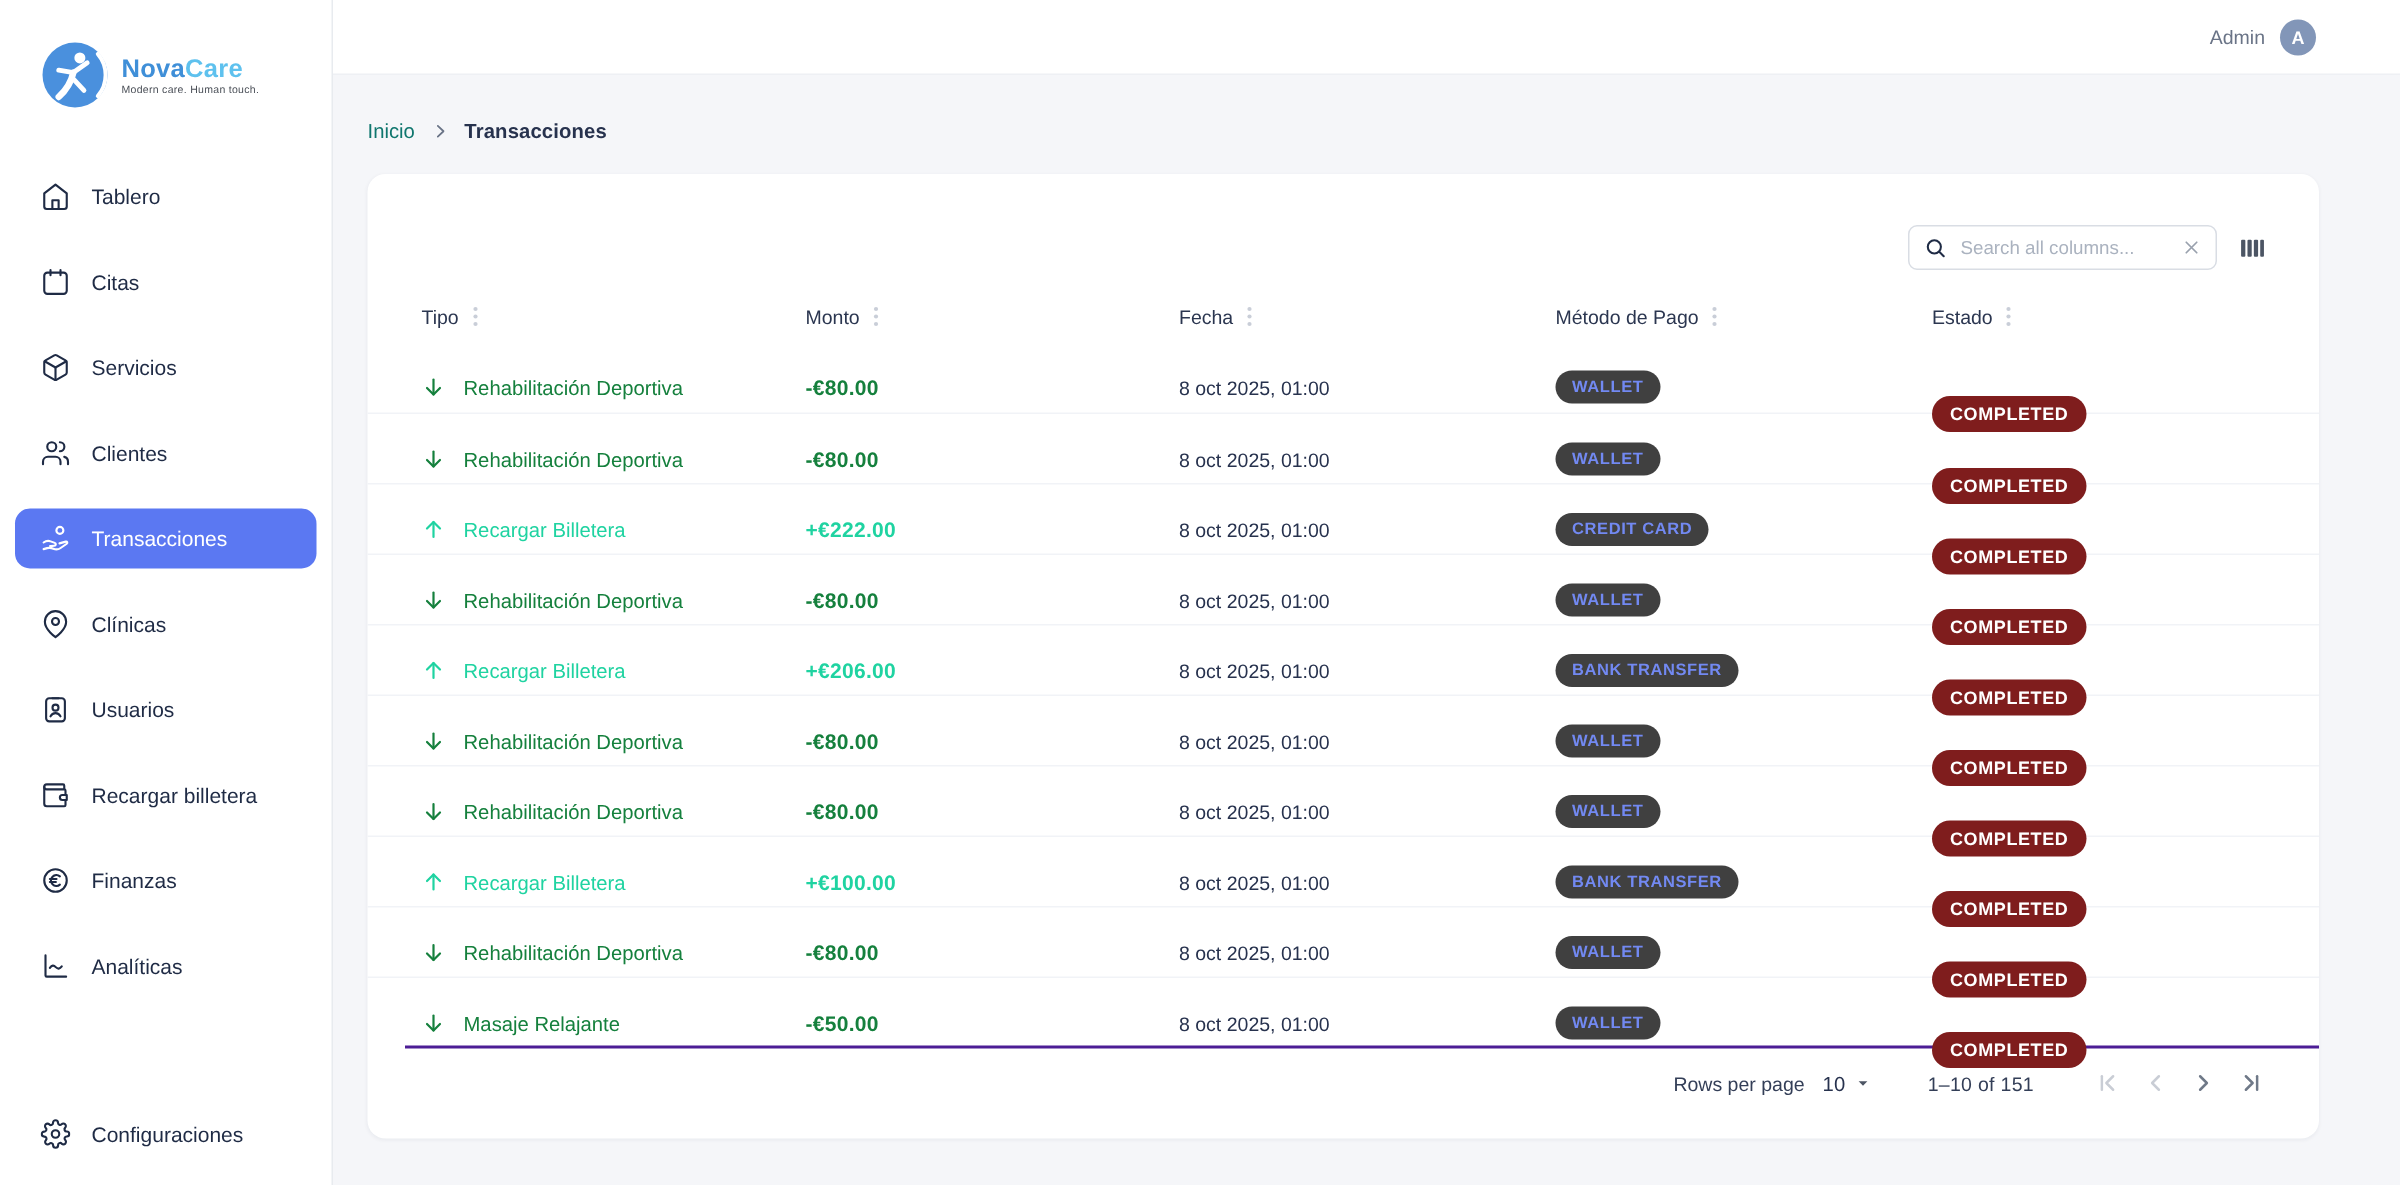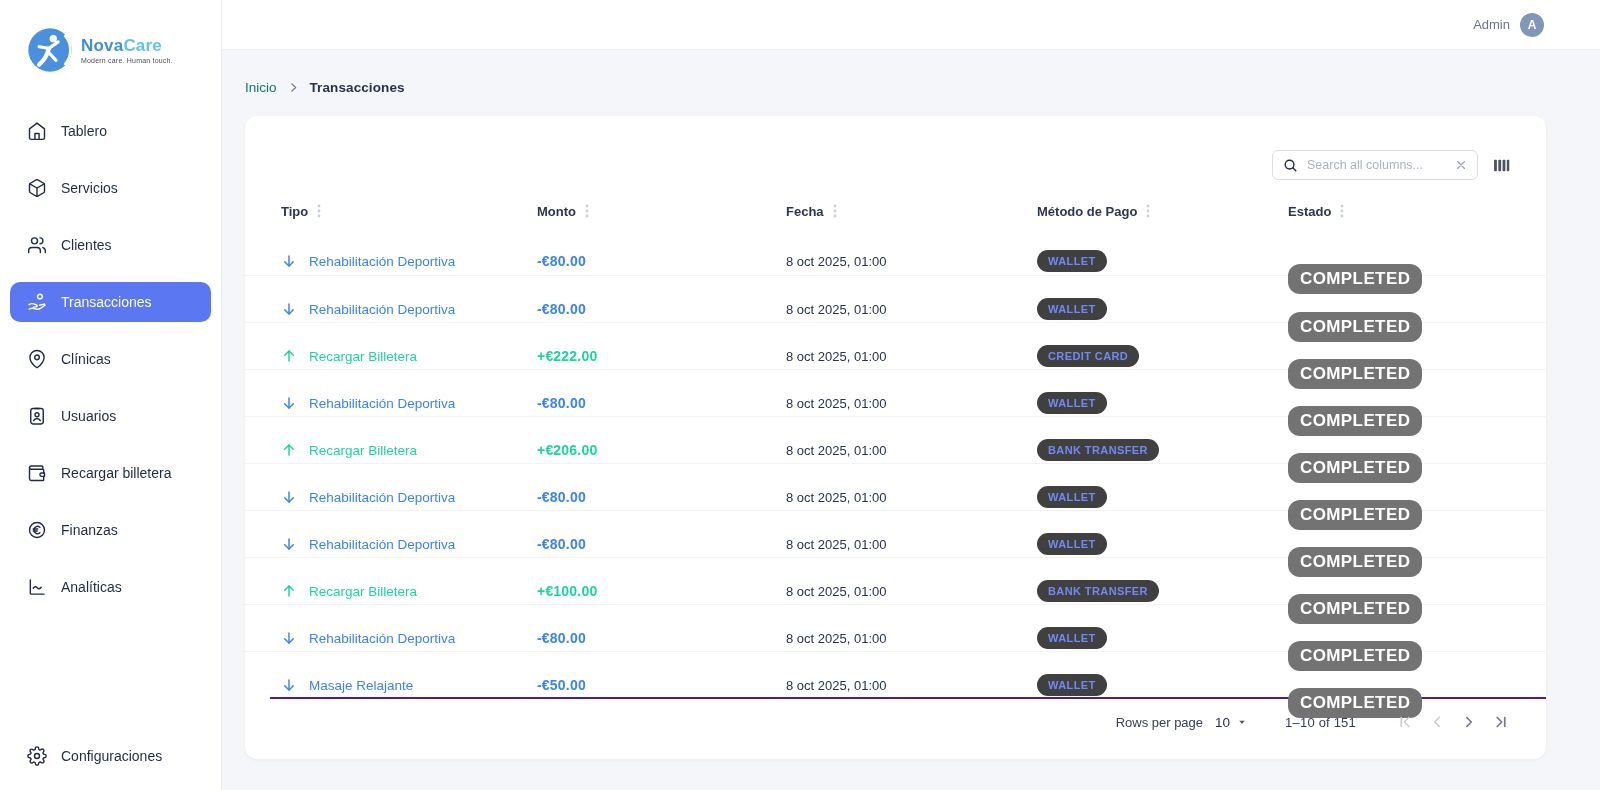--- a/index.html
+++ b/index.html
@@ -67,38 +67,38 @@
   .search-input { border:none; outline:none; flex:1; min-width:0; font-size:12.5px; color:#2b3650; background:transparent; font-family:"Liberation Sans", sans-serif; }
   .search-input::placeholder { color:#aab2bf; }
   .clear-icon { display:flex; color:#99a1ad; cursor:pointer; }
   .columns-icon { display:flex; cursor:pointer; }
 
   .thead, .trow {
     display:grid; grid-template-columns:256px 249px 251px 251px 1fr;
     align-items:center; padding:0 36px;
   }
   .thead { height:34px; }
-  .th { display:flex; align-items:center; gap:9px; font-size:13px; font-weight:bold; color:#2b3650; cursor:pointer; }
+  .th { display:flex; align-items:center; gap:9px; font-size:13px; font-weight:normal; color:#2b3650; cursor:pointer; }
   .th .dots { display:flex; }
   .trow { height:47px; }
   .trow + .trow { border-top:1px solid #f1f3f7; }
   .cell.type { display:flex; align-items:center; gap:12px; font-size:13.5px; }
   .dir-icon { display:flex; }
-  .neg { color:#3b82f6; }
+  .neg { color:#15803d; }
   .pos { color:#1fd3a1; }
   .cell.amount { font-weight:bold; font-size:14px; letter-spacing:.2px; }
   .cell.date { font-size:13px; color:#27324e; }
   .method-pill {
     display:inline-block; background:#404040; color:#7289f2;
     font-size:11px; font-weight:bold; letter-spacing:.4px;
     padding:5px 11px; border-radius:12px;
   }
   .status-pill {
-    display:inline-block; background:#737373; color:#fff;
-    font-size:17px; font-weight:bold; letter-spacing:.4px;
+    display:inline-block; background:#7f1d1d; color:#fff;
+    font-size:12px; font-weight:bold; letter-spacing:.4px;
     padding:5px 12px; border-radius:12px;margin-top:36px;
   }
 
   .tfoot {
     border-top:2px solid #4c1d95; margin-left:25px; margin-top:-1px;
     padding:14px 36px 0 0; display:flex; justify-content:flex-end; align-items:center;
     font-size:13px; color:#333e57;
   }
   .rpp-label { margin-right:12px; }
   .rpp-select { display:flex; align-items:center; gap:5px; cursor:pointer; font-size:13.5px; color:#27324e; }
@@ -136,20 +136,29 @@
             <svg width="20" height="20" viewBox="0 0 24 24" fill="none" stroke="currentColor" stroke-width="1.7" stroke-linecap="round" stroke-linejoin="round">
               <path d="M3 9.5 12 2.5l9 7V20a2 2 0 0 1-2 2H5a2 2 0 0 1-2-2Z"></path>
               <path d="M9.5 22v-7h5v7"></path>
             </svg>
           </span>
           <span class="nav-label">Tablero</span>
         </div>
         <div class="nav-item">
           <span class="nav-icon">
             <svg width="20" height="20" viewBox="0 0 24 24" fill="none" stroke="currentColor" stroke-width="1.7" stroke-linecap="round" stroke-linejoin="round">
+              <rect x="3" y="4.5" width="18" height="17" rx="2.5"></rect>
+              <path d="M8 2.5v4M16 2.5v4"></path>
+            </svg>
+          </span>
+          <span class="nav-label">Citas</span>
+        </div>
+        <div class="nav-item">
+          <span class="nav-icon">
+            <svg width="20" height="20" viewBox="0 0 24 24" fill="none" stroke="currentColor" stroke-width="1.7" stroke-linecap="round" stroke-linejoin="round">
               <path d="M21 8a2 2 0 0 0-1-1.7l-7-4a2 2 0 0 0-2 0l-7 4A2 2 0 0 0 3 8v8a2 2 0 0 0 1 1.7l7 4a2 2 0 0 0 2 0l7-4A2 2 0 0 0 21 16Z"></path>
               <path d="m3.3 7 8.7 5 8.7-5"></path>
               <path d="M12 22V12"></path>
             </svg>
           </span>
           <span class="nav-label">Servicios</span>
         </div>
         <div class="nav-item">
           <span class="nav-icon">
             <svg width="20" height="20" viewBox="0 0 24 24" fill="none" stroke="currentColor" stroke-width="1.7" stroke-linecap="round" stroke-linejoin="round">

